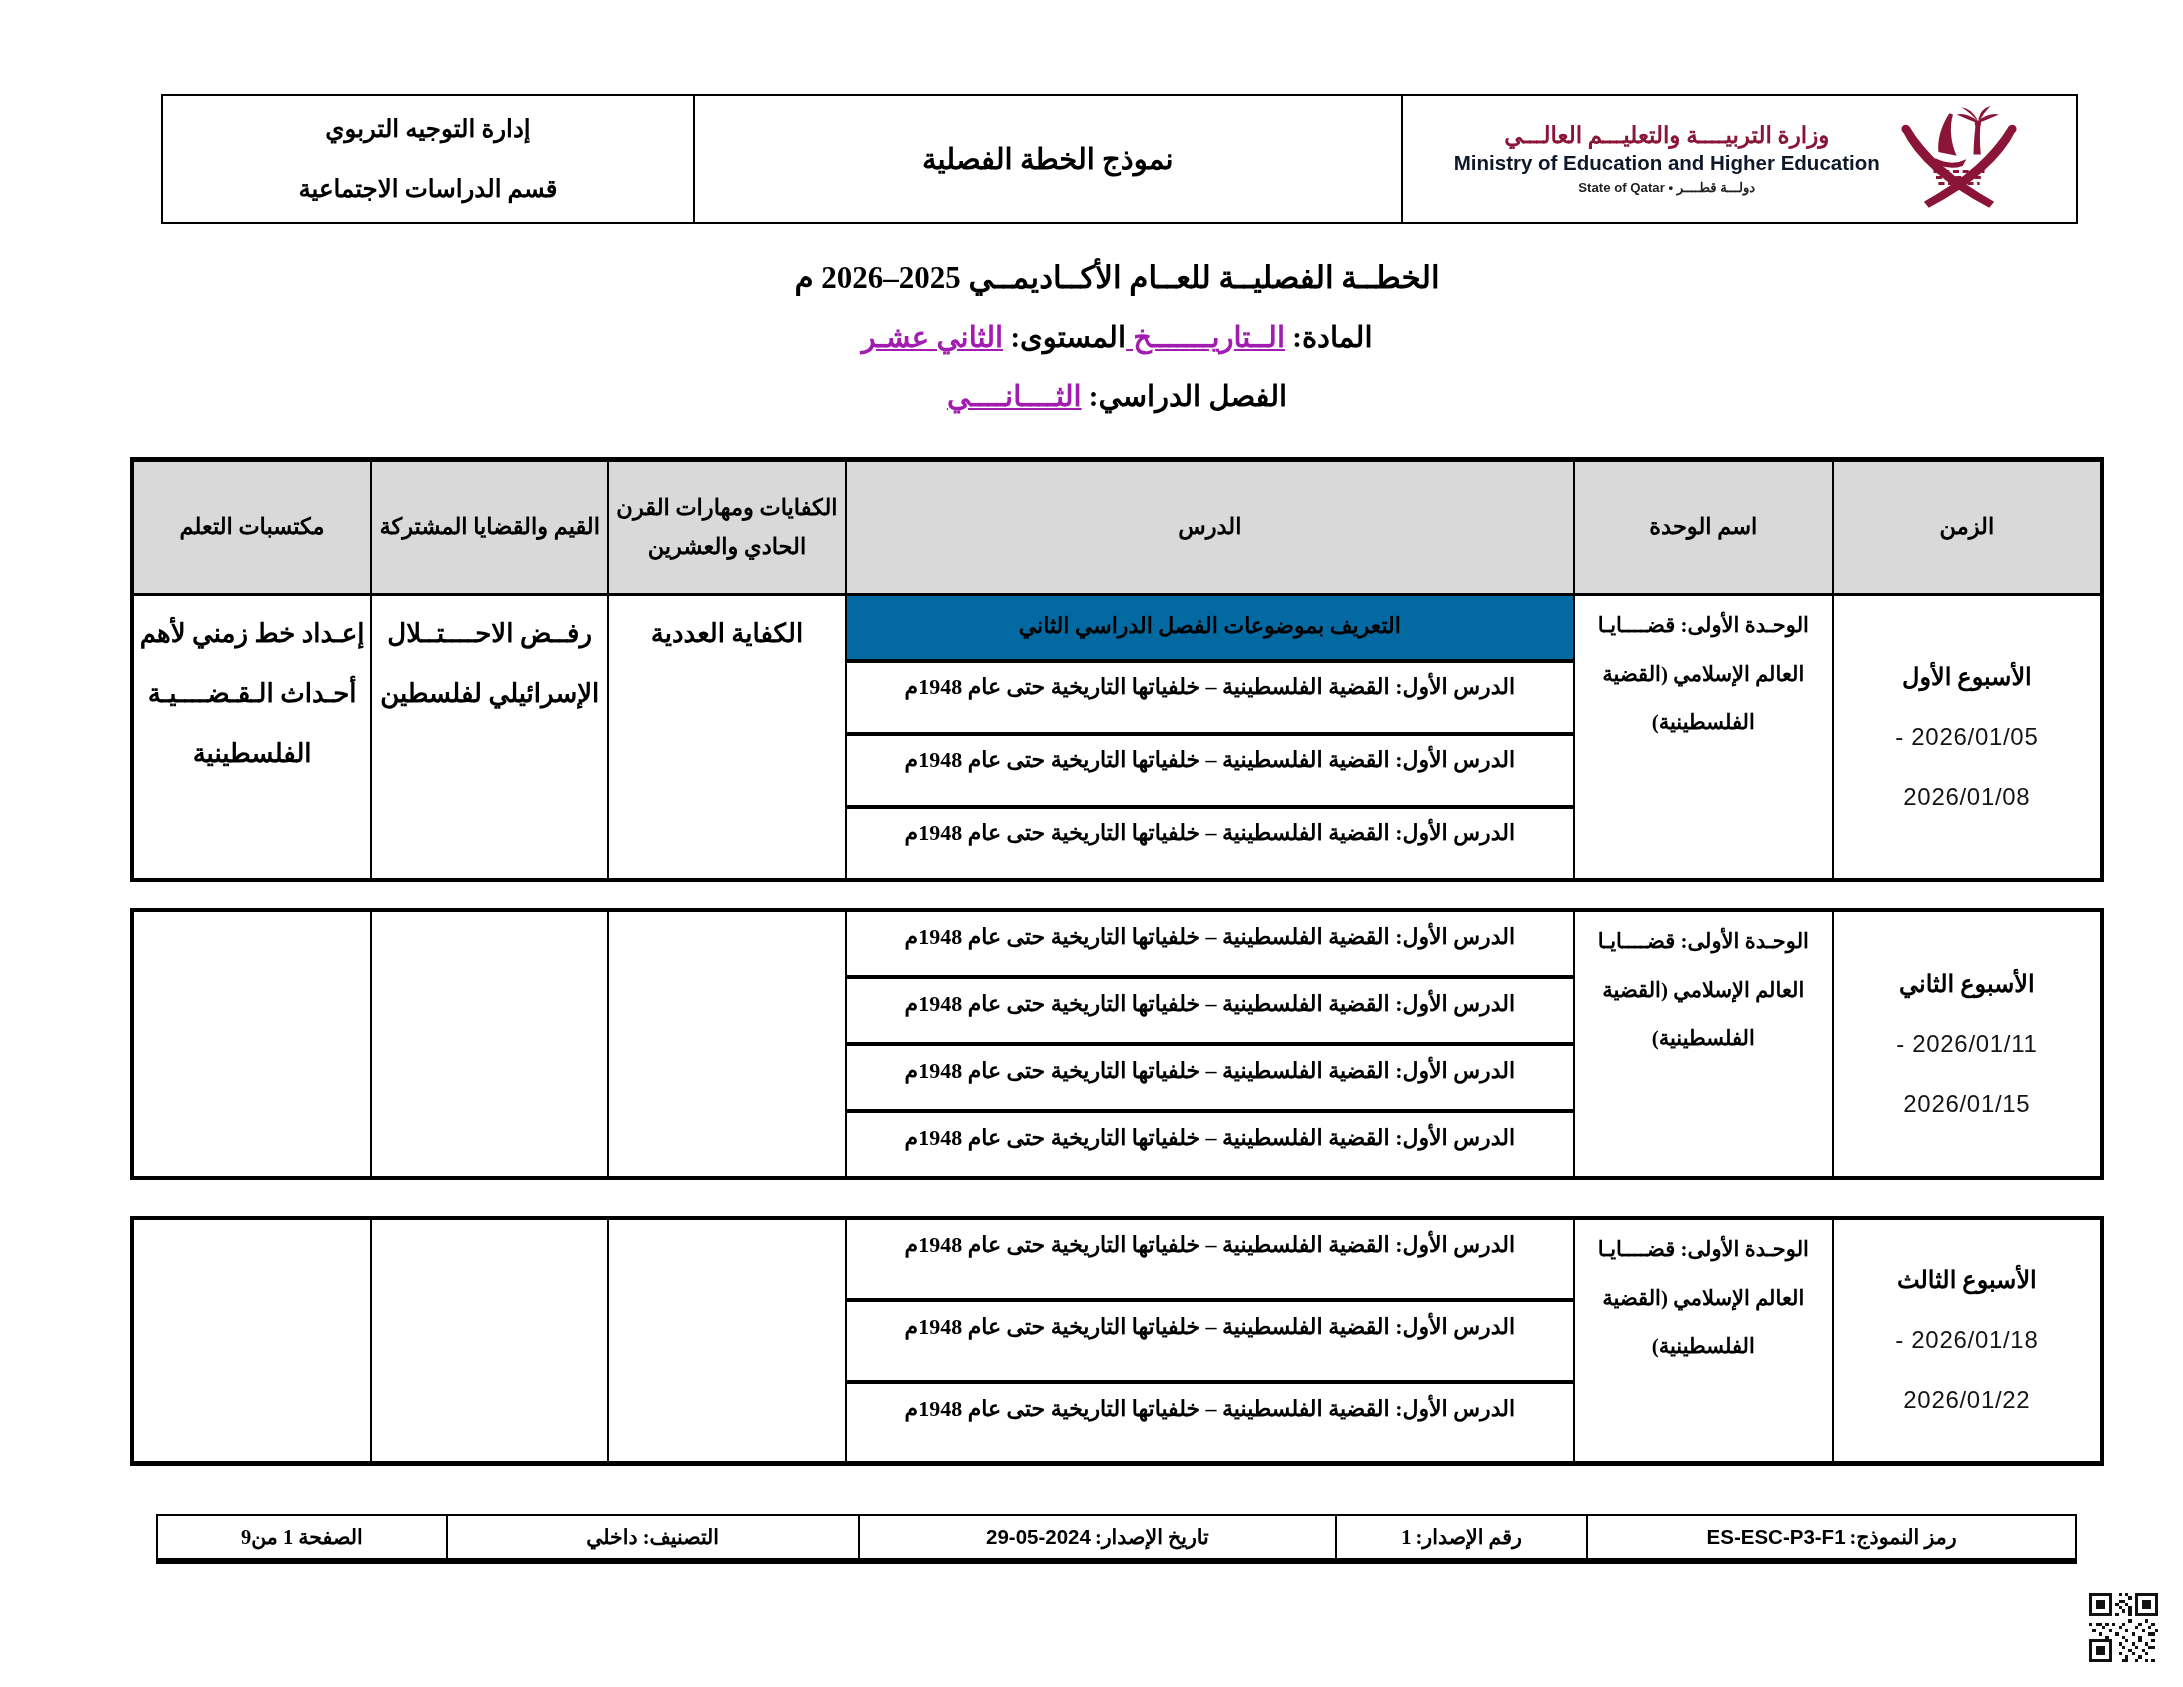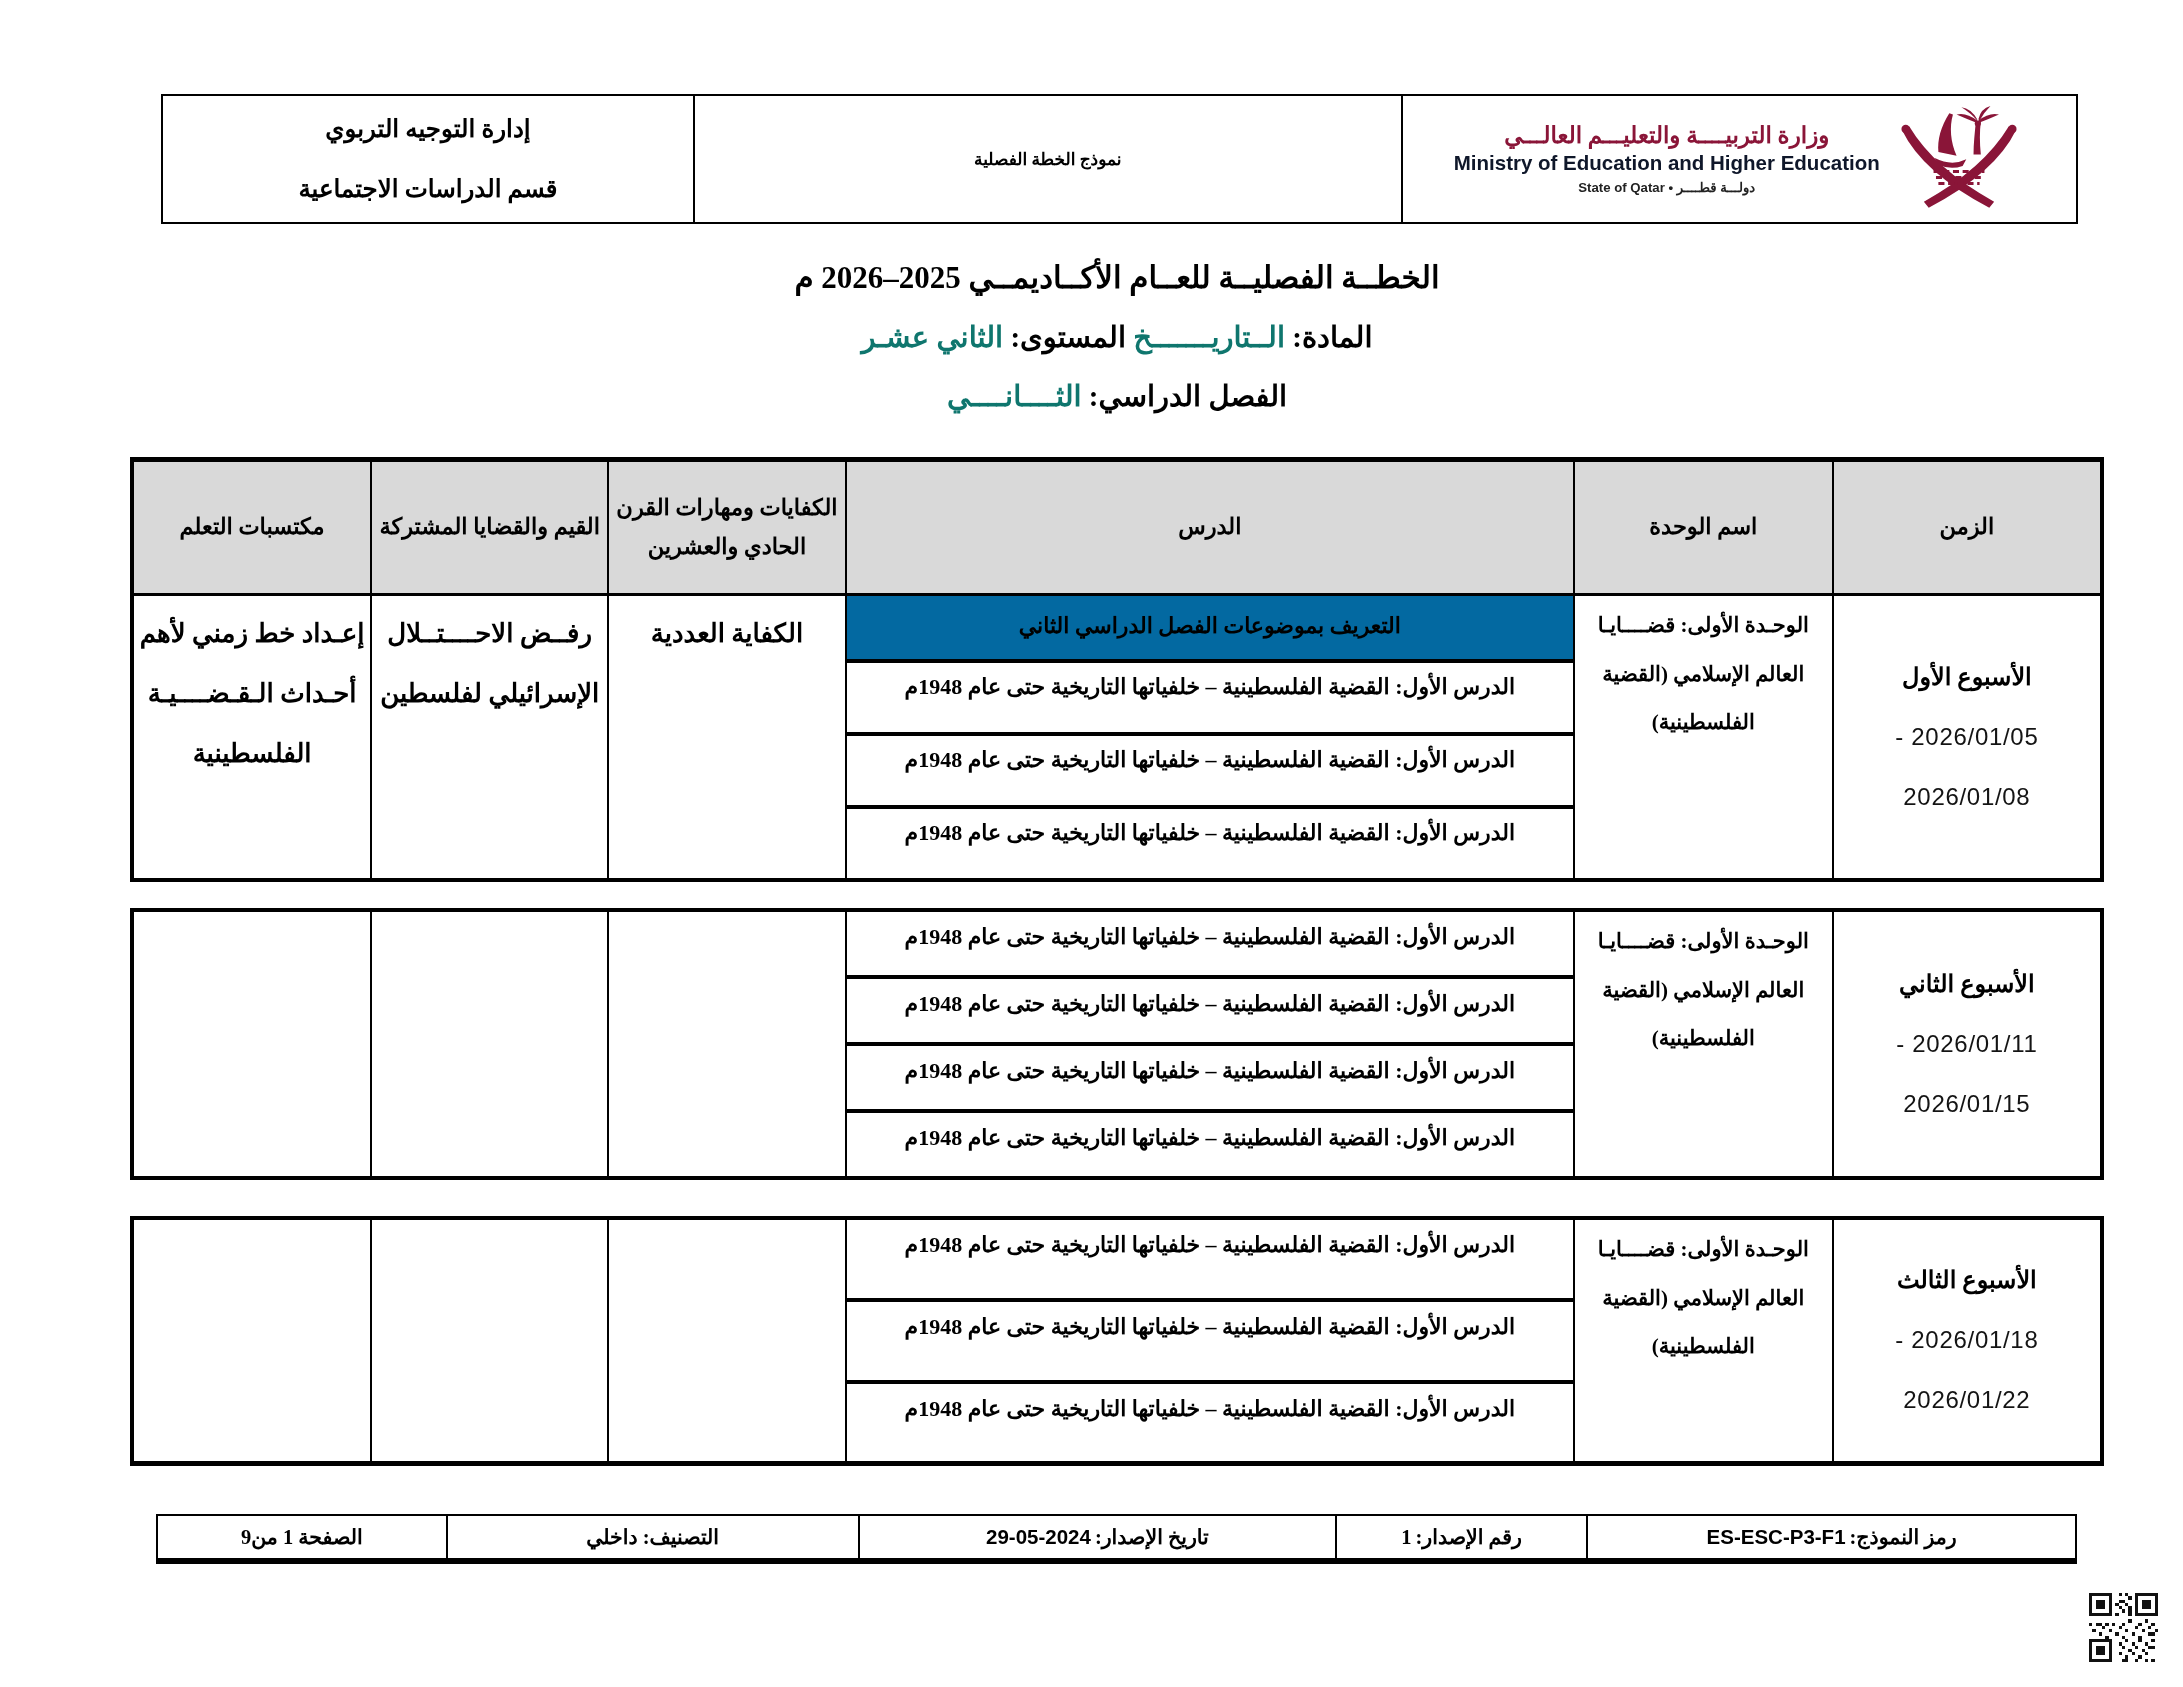--- a/index.html
+++ b/index.html
@@ -7,33 +7,33 @@
          font-family:"Liberation Serif","DejaVu Serif",serif;color:#000;}
 
   
   .header-box{position:absolute;top:94px;right:105px;width:1917px;height:130px;
               border:2.6px solid #000;display:flex;box-sizing:border-box;background:#fff;}
   .hcell{box-sizing:border-box;display:flex;align-items:center;justify-content:center;}
   .hcell-logo{width:35.3%;border-left:2px solid #000;}
   .hcell-form{width:37.0%;border-left:2px solid #000;}
   .hcell-dept{width:27.7%;flex-direction:column;}
   .dept-line{font-size:24.5px;font-weight:bold;line-height:1;margin:18px 0;}
-  .form-title{font-size:17px;font-weight:bold;}
+  .form-title{font-size:29px;font-weight:bold;}
   .logo-inner{display:flex;align-items:center;gap:13.2px;}
   .logo-text{text-align:center;}
   .ministry-ar{color:#8A1538;font-weight:bold;font-size:23px;line-height:1.1;}
   .ministry-en{font-family:"Liberation Sans",sans-serif;font-weight:700;font-size:20.5px;color:#0f172a;margin-top:4px;line-height:1.05;}
   .state-line{font-family:"Liberation Sans",sans-serif;font-weight:700;font-size:13.2px;color:#222;margin-top:6px;}
 
   
   .titles{position:absolute;top:259px;right:79px;width:1974px;text-align:center;}
   .title-1{font-size:31px;font-weight:bold;line-height:1.2;margin-bottom:24px;}
   .title-2{font-size:29px;font-weight:bold;line-height:1.2;margin-bottom:24px;}
   .title-3{font-size:29px;font-weight:bold;line-height:1.2;}
-  .maroon{color:#0f766e;}
+  .maroon{color:#a21caf;text-decoration:underline;}
 
   
   table.wk{position:absolute;right:79px;width:1974px;border-collapse:collapse;table-layout:fixed;
            border:4px solid #000;background:#fff;}
   #t1{top:457px;border-top-width:5.3px;}
   #t2{top:908px;}
   #t3{top:1216px;border-bottom-width:5.3px;}
   table.wk th,table.wk td{border:2px solid #000;box-sizing:border-box;overflow:hidden;}
   table.wk th{background:#D9D9D9;font-size:22.5px;font-weight:bold;line-height:1.7;padding:0 6.6px;
               border-bottom:3.3px solid #000;}

